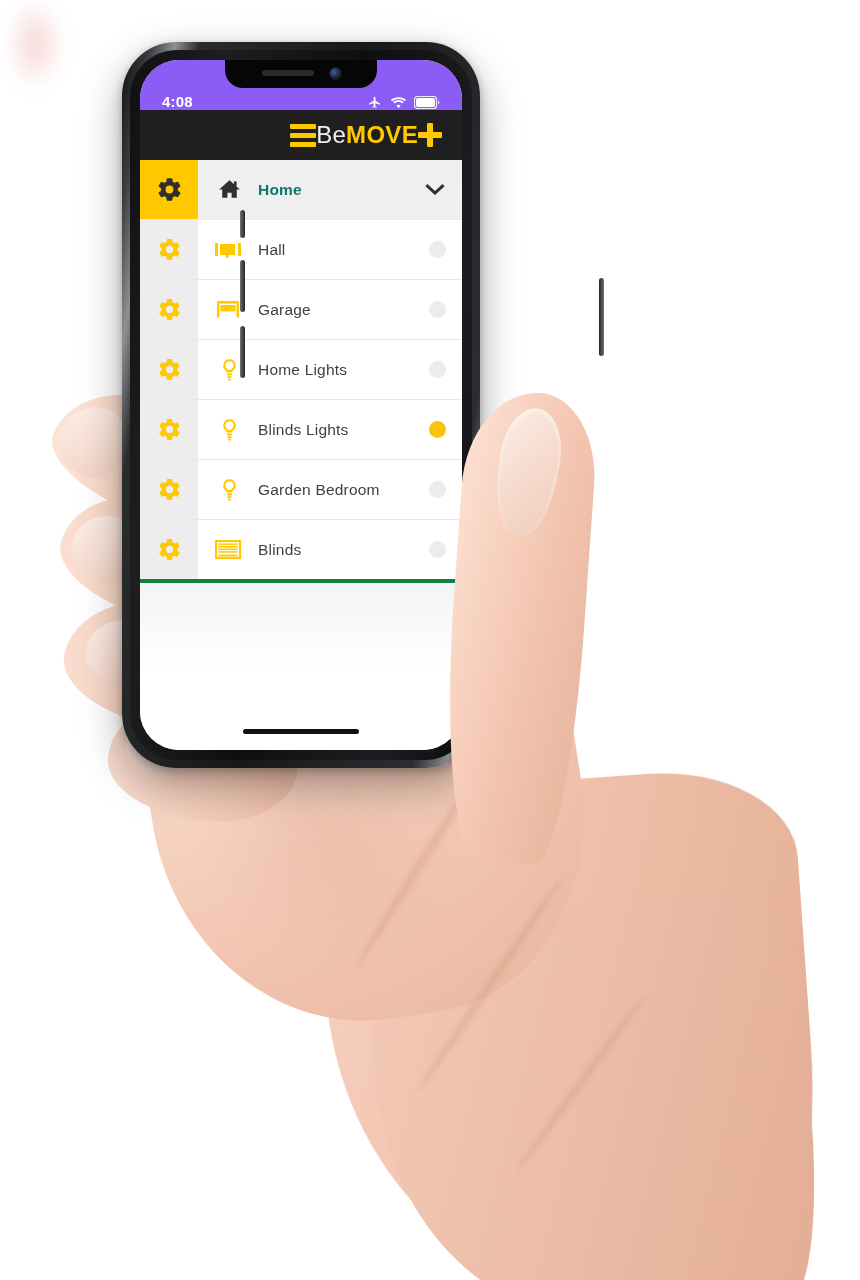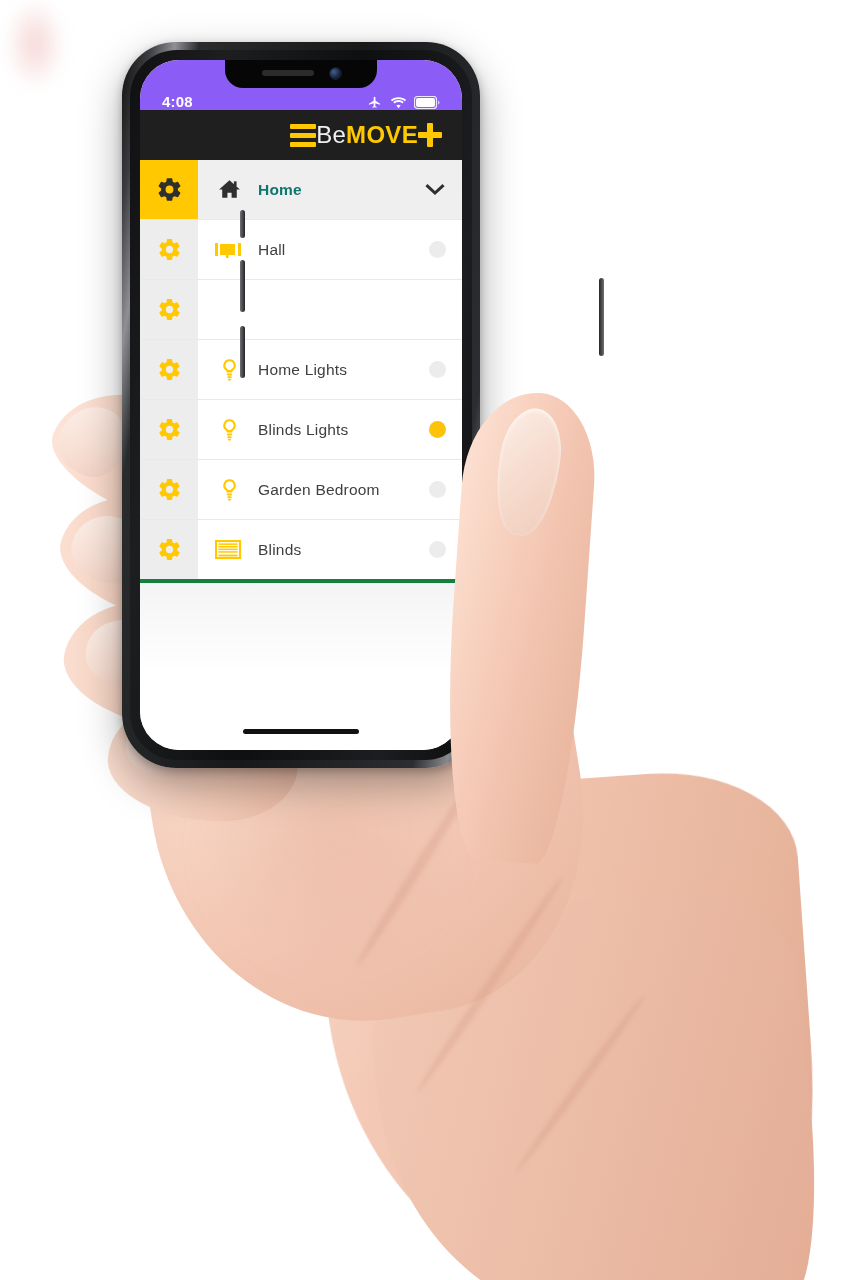--- a/index.html
+++ b/index.html
@@ -317,20 +317,32 @@
                 <div class="dot"></div>
               </div>
             </div>
 
             <div class="row">
               <div class="gear-cell">
                 <svg width="25" height="25" viewBox="0 0 24 24">
                   <path fill="#FFC800" d="M19.43 12.98c.04-.32.07-.64.07-.98s-.03-.66-.07-.98l2.11-1.65a.5.5 0 0 0 .12-.64l-2-3.46a.5.5 0 0 0-.61-.22l-2.49 1a7.3 7.3 0 0 0-1.69-.98l-.38-2.65A.49.49 0 0 0 14 2h-4a.49.49 0 0 0-.49.42l-.38 2.65c-.61.25-1.17.59-1.69.98l-2.49-1a.5.5 0 0 0-.61.22l-2 3.46a.5.5 0 0 0 .12.64l2.11 1.65c-.04.32-.07.65-.07.98s.03.66.07.98l-2.11 1.65a.5.5 0 0 0-.12.64l2 3.46c.12.22.39.3.61.22l2.49-1c.52.4 1.08.73 1.69.98l.38 2.65c.04.24.24.42.49.42h4c.25 0 .45-.18.49-.42l.38-2.65c.61-.25 1.17-.59 1.69-.98l2.49 1c.23.09.49 0 .61-.22l2-3.46a.5.5 0 0 0-.12-.64l-2.11-1.65zM12 15.5A3.5 3.5 0 1 1 15.5 12 3.5 3.5 0 0 1 12 15.5z"></path>
                 </svg>
               </div>
+              <div class="row-body">
+                <div class="item-icon">
+                  <svg width="28" height="21" viewBox="0 0 28 21">
+                    <rect x="2" y="2" width="22" height="2.6" fill="#FFC800"></rect>
+                    <rect x="2" y="4.6" width="2.4" height="14" fill="#FFC800"></rect>
+                    <rect x="21.6" y="4.6" width="2.4" height="14" fill="#FFC800"></rect>
+                    <rect x="5.4" y="6" width="15.2" height="6.4" fill="#FFC800"></rect>
+                  </svg>
+                </div>
+                <div class="item-label">Garage</div>
+                <div class="dot"></div>
+              </div>
             </div>
 
             <div class="row">
               <div class="gear-cell">
                 <svg width="25" height="25" viewBox="0 0 24 24">
                   <path fill="#FFC800" d="M19.43 12.98c.04-.32.07-.64.07-.98s-.03-.66-.07-.98l2.11-1.65a.5.5 0 0 0 .12-.64l-2-3.46a.5.5 0 0 0-.61-.22l-2.49 1a7.3 7.3 0 0 0-1.69-.98l-.38-2.65A.49.49 0 0 0 14 2h-4a.49.49 0 0 0-.49.42l-.38 2.65c-.61.25-1.17.59-1.69.98l-2.49-1a.5.5 0 0 0-.61.22l-2 3.46a.5.5 0 0 0 .12.64l2.11 1.65c-.04.32-.07.65-.07.98s.03.66.07.98l-2.11 1.65a.5.5 0 0 0-.12.64l2 3.46c.12.22.39.3.61.22l2.49-1c.52.4 1.08.73 1.69.98l.38 2.65c.04.24.24.42.49.42h4c.25 0 .45-.18.49-.42l.38-2.65c.61-.25 1.17-.59 1.69-.98l2.49 1c.23.09.49 0 .61-.22l2-3.46a.5.5 0 0 0-.12-.64l-2.11-1.65zM12 15.5A3.5 3.5 0 1 1 15.5 12 3.5 3.5 0 0 1 12 15.5z"></path>
                 </svg>
               </div>
               <div class="row-body">
                 <div class="item-icon">

